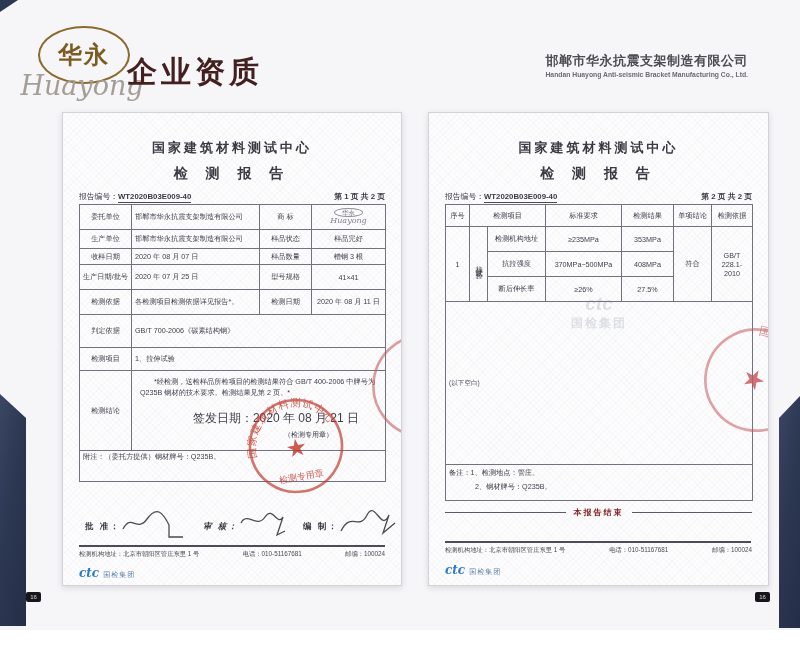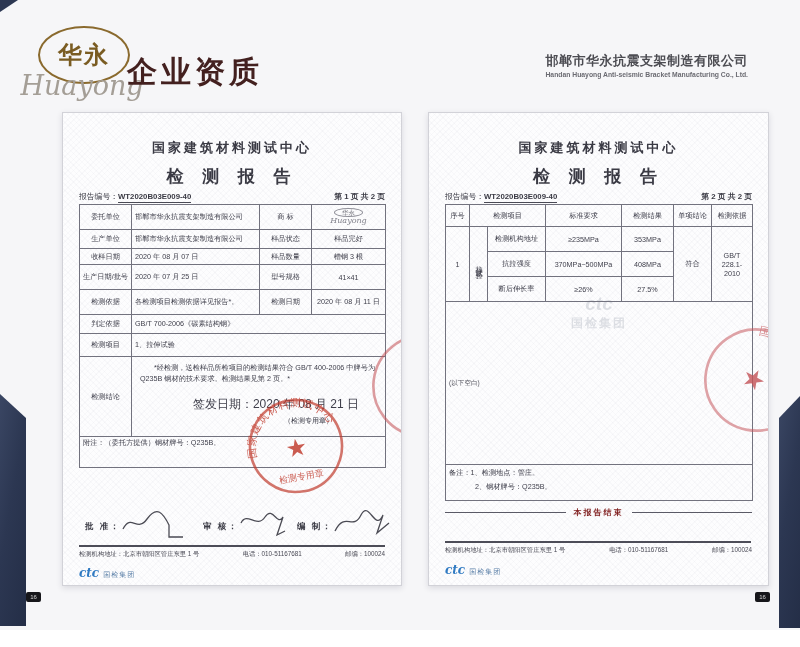--- a/index.html
+++ b/index.html
@@ -29,21 +29,21 @@
 
   
   .cert{position:absolute;top:112px;width:338px;height:472px;background:#fdfdfe;
         border:1px solid #d2d2d8;box-shadow:0 2px 6px rgba(40,45,70,.14);overflow:hidden;}
   .cert::before{content:"";position:absolute;inset:0;pointer-events:none;
         background:repeating-linear-gradient(45deg,rgba(110,110,140,.035) 0 1px,transparent 1px 4px),
                    repeating-linear-gradient(-45deg,rgba(110,110,140,.035) 0 1px,transparent 1px 4px);}
   .cert-l{left:62px;} .cert-r{left:428px;width:339px;}
   .ct{position:absolute;left:0;width:100%;text-align:center;font-weight:bold;color:#3a3a44;}
   .ct1{top:26px;font-size:13px;letter-spacing:3px;}
-  .ct2{top:52px;font-size:17px;letter-spacing:7px;}
+  .ct2{top:52px;font-size:14px;letter-spacing:7px;}
   .repline{position:absolute;top:78px;left:16px;right:16px;font-size:7.8px;color:#3a3a44;
            display:flex;justify-content:space-between;align-items:baseline;}
   .repno{font-weight:bold;border-bottom:1px solid #4a4a55;padding-bottom:1px;}
   .pginfo{font-weight:bold;}
 
   table.doc{position:absolute;left:16px;top:91px;border-collapse:collapse;table-layout:fixed;
             font-size:7.2px;color:#3e3e4a;}
   .doc td{border:1px solid #72727e;padding:1px 3px;overflow:hidden;vertical-align:middle;}
   .doc .lab{text-align:center;padding:1px 2px;}
   .doc .c{text-align:center;}
@@ -151,21 +151,21 @@
         <td>2020 年 07 月 25 日</td>
         <td class="lab">型号规格</td>
         <td class="c">41×41</td>
       </tr>
       <tr style="height:25px">
         <td class="lab">检测依据</td>
         <td>各检测项目检测依据详见报告*。</td>
         <td class="lab">检测日期</td>
         <td class="c">2020 年 08 月 11 日</td>
       </tr>
-      <tr style="height:19px">
+      <tr style="height:33px">
         <td class="lab">判定依据</td>
         <td colspan="3">GB/T 700-2006《碳素结构钢》</td>
       </tr>
       <tr style="height:23px">
         <td class="lab">检测项目</td>
         <td colspan="3">1、拉伸试验</td>
       </tr>
       <tr style="height:80px">
         <td class="lab">检测结论</td>
         <td colspan="3" class="top" style="padding:0;">
@@ -199,27 +199,27 @@
       <text x="50" y="60" text-anchor="middle" font-size="24" fill="#c4555a">★</text>
     </svg>
 
     <div class="sigrow">
       <span class="sig" style="left:4px;">
         <span>批 准：</span>
         <svg width="74" height="30" viewBox="0 0 74 30">
           <path d="M4,20 C12,4 18,24 28,10 S44,4 50,16 L50,28 64,28" fill="none" stroke="#2c2c36" stroke-width="1.3" opacity=".85"></path>
         </svg>
       </span>
-      <span class="sig" style="left:122px;">
+      <span class="sig" style="left:122px;font-style:italic;">
         <span>审 核：</span>
         <svg width="56" height="30" viewBox="0 0 56 30">
           <path d="M4,14 C10,2 20,20 28,8 S40,18 46,8 L40,26 48,22" fill="none" stroke="#2c2c36" stroke-width="1.3" opacity=".85"></path>
         </svg>
       </span>
-      <span class="sig" style="left:216px;">
+      <span class="sig" style="left:222px;">
         <span>编 制：</span>
         <svg width="64" height="30" viewBox="0 0 64 30">
           <path d="M4,22 C14,2 22,22 30,6 S44,24 52,6 L46,24 58,14" fill="none" stroke="#2c2c36" stroke-width="1.3" opacity=".85"></path>
         </svg>
       </span>
     </div>
 
     <div class="rule"></div>
     <div class="addr">
       <span>检测机构地址：北京市朝阳区管庄东里 1 号</span>

